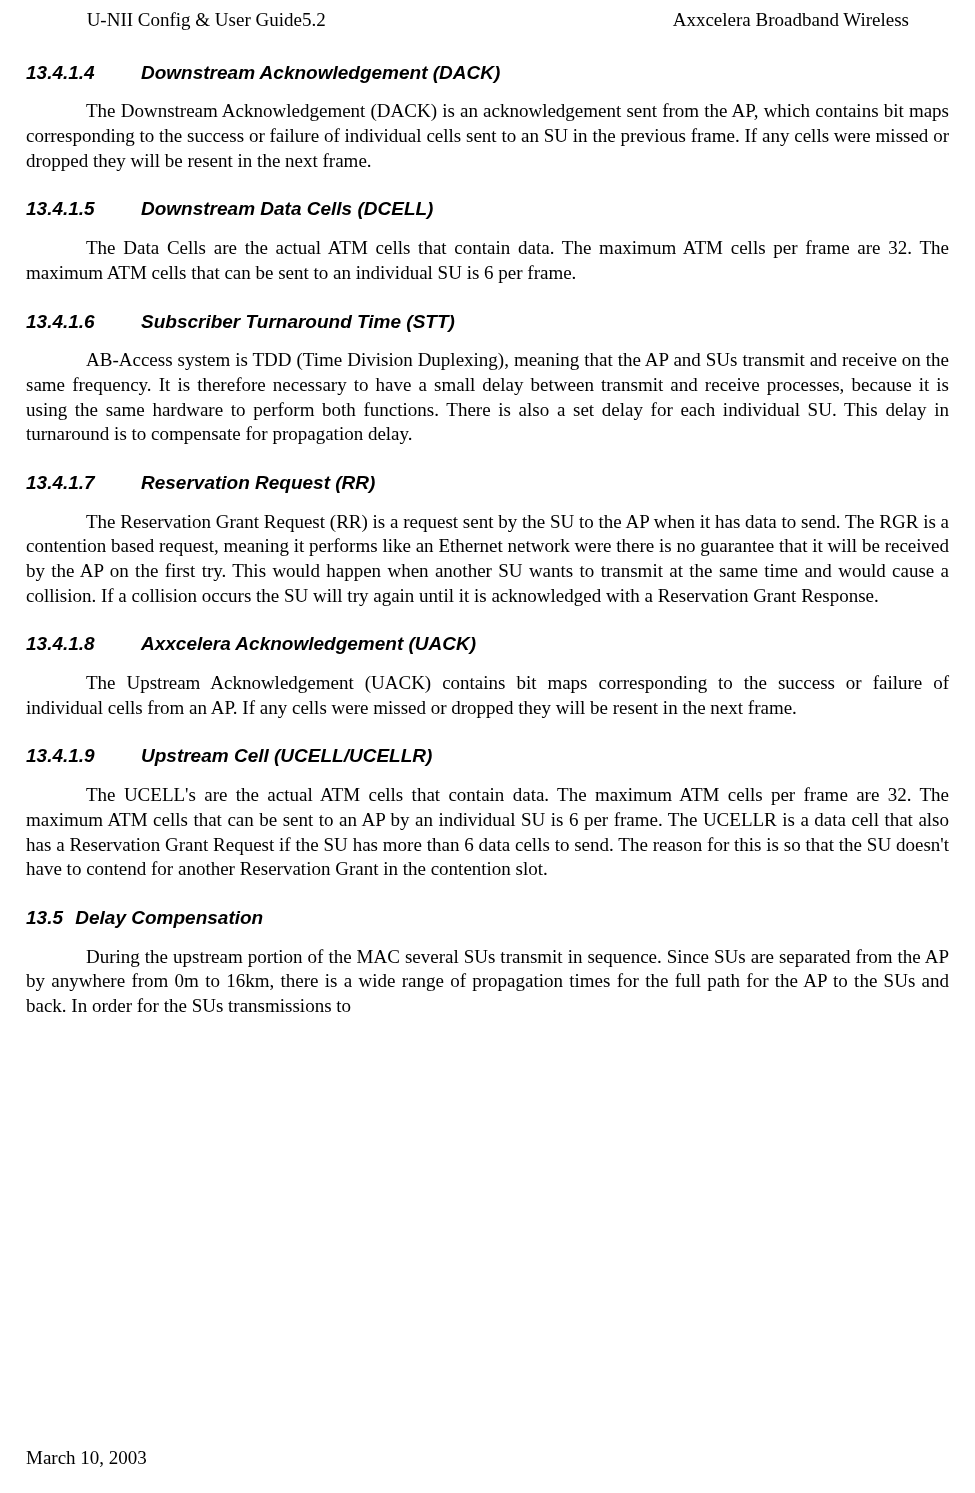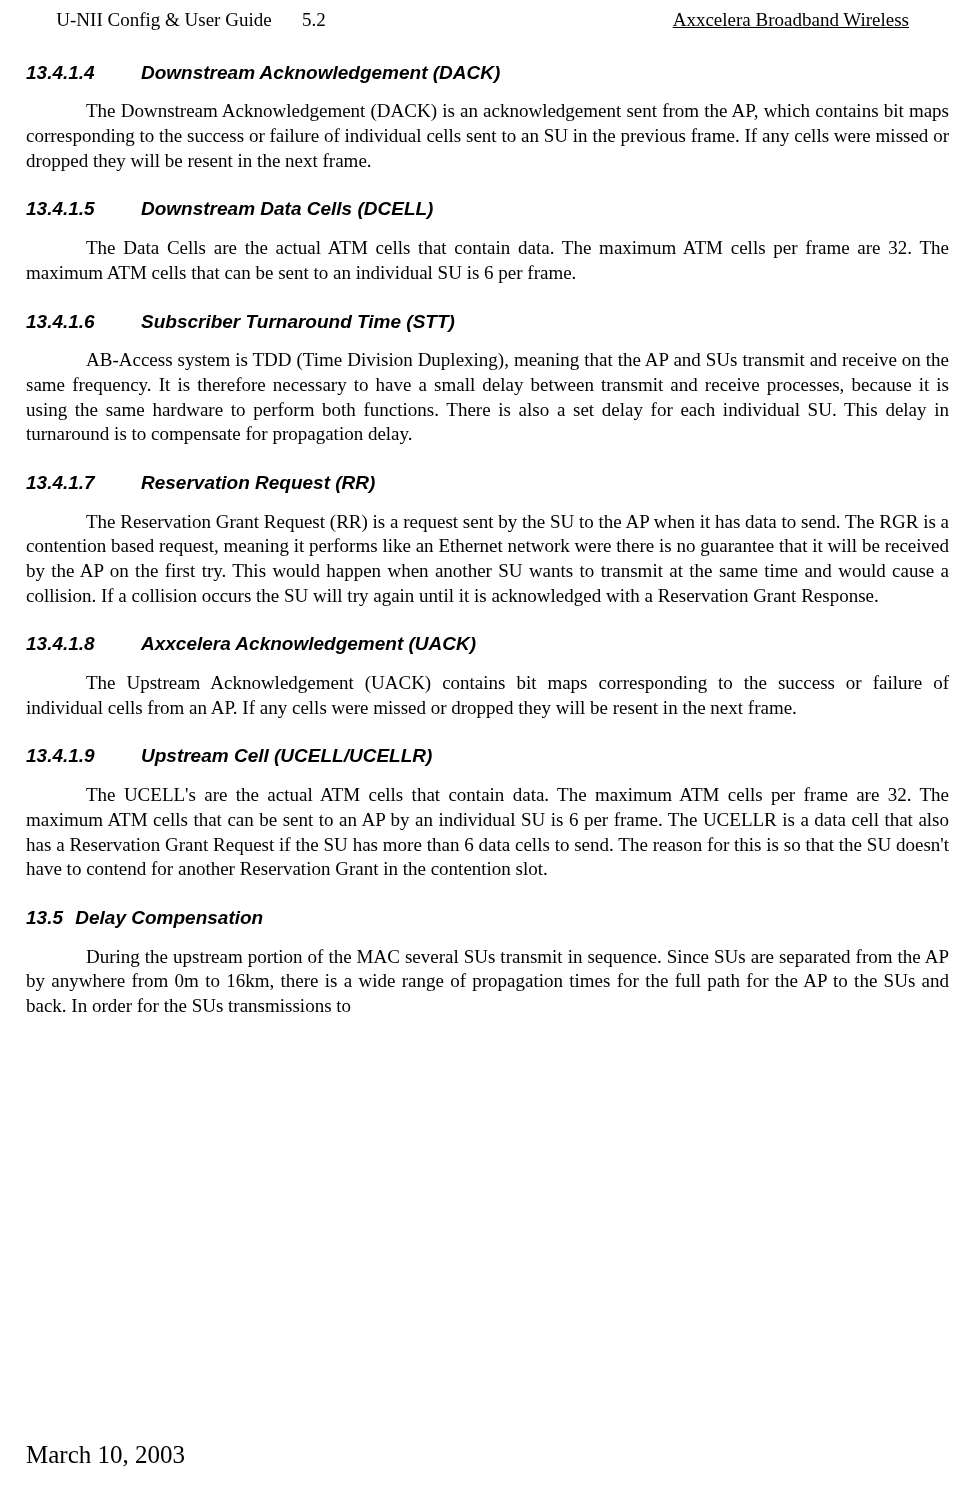--- a/index.html
+++ b/index.html
@@ -19,30 +19,29 @@
       position: relative;
     }
     .header-line {
       display: flex;
       justify-content: space-between;
       font-size: 19px;
       margin-bottom: 28px;
     }
     .header-left {
       flex: 1;
-      text-align: center;
+      text-align: right;
     }
     .header-center {
       flex: 1;
     }
     .header-right {
       flex: 1.2;
       text-align: right;
       padding-right: 40px;
-      text-decoration: underline;
     }
     .section-heading {
       font-family: Arial, Helvetica, sans-serif;
       font-weight: bold;
       font-size: 19px;
       margin-top: 24px;
       margin-bottom: 14px;
       font-style: italic;
     }
     .section-number {
@@ -58,21 +57,21 @@
       text-indent: 60px;
       margin-bottom: 2px;
     }
     .footer-line {
       position: absolute;
       bottom: 22px;
       left: 26px;
       right: 26px;
       display: flex;
       justify-content: space-between;
-      font-size: 25px;
+      font-size: 19px;
     }
     .footer-left {
       flex: 1;
       text-align: left;
     }
     .footer-center {
       flex: 1;
       text-align: center;
     }
     .footer-right {

